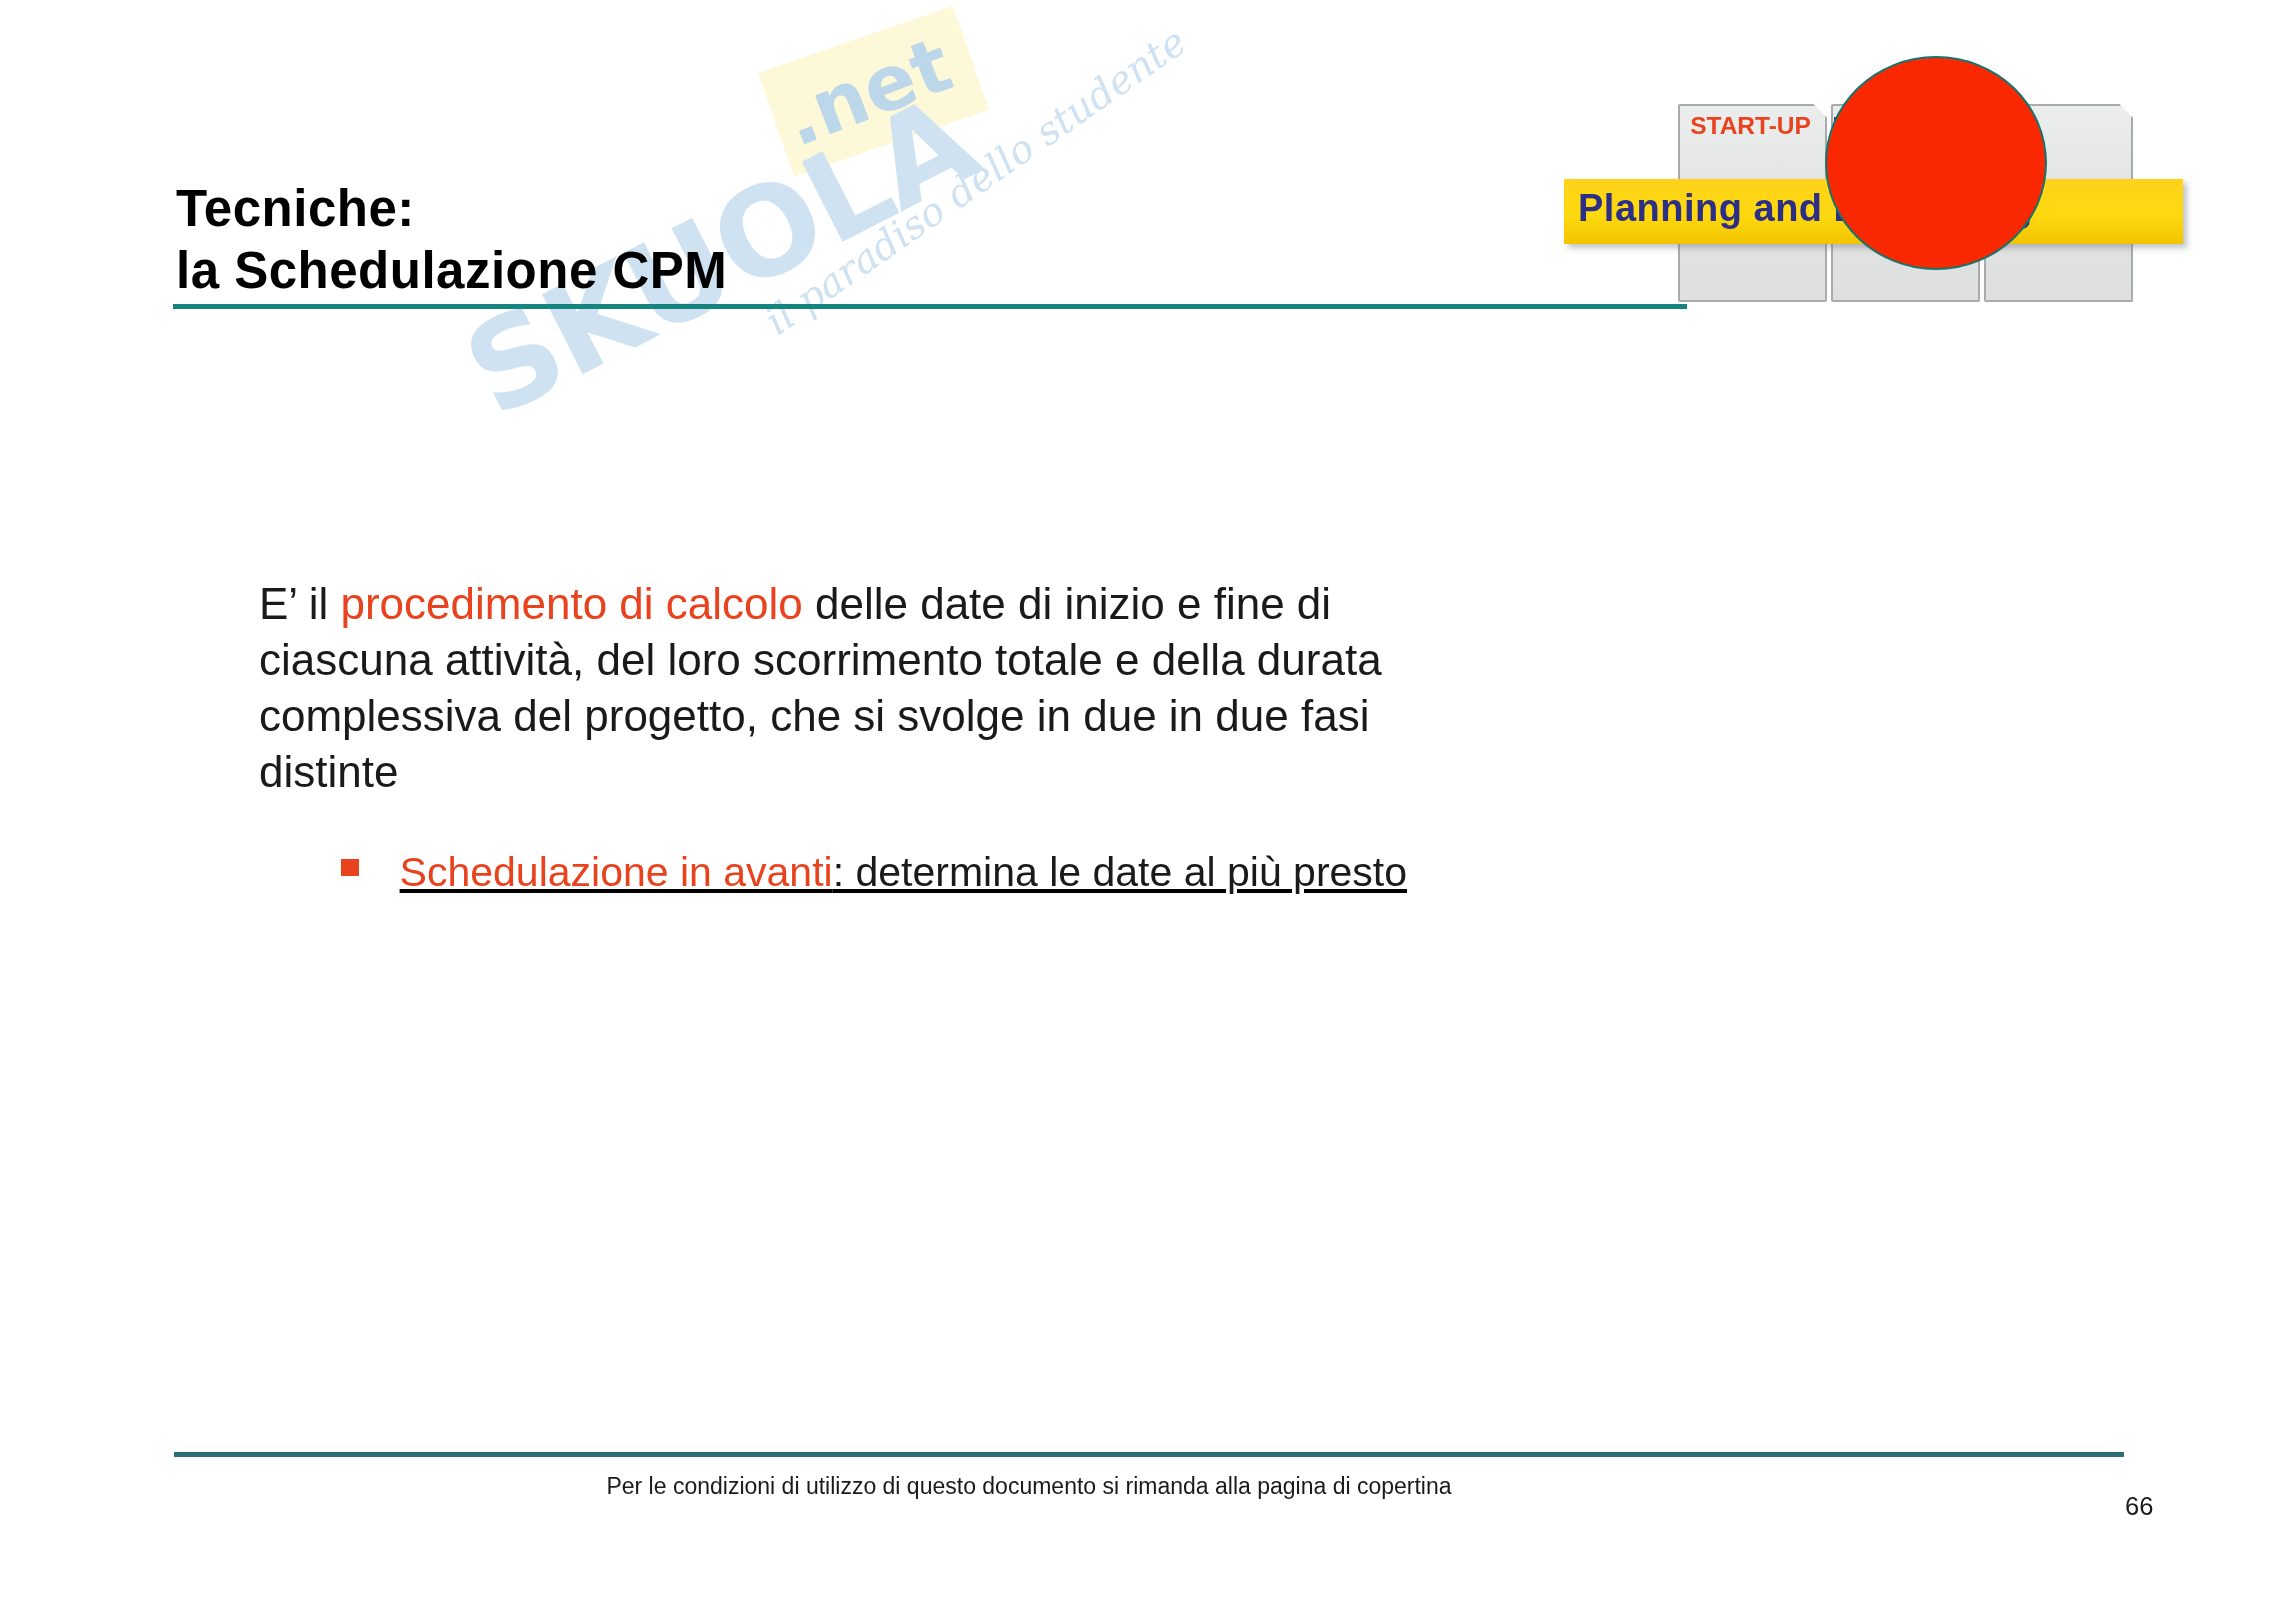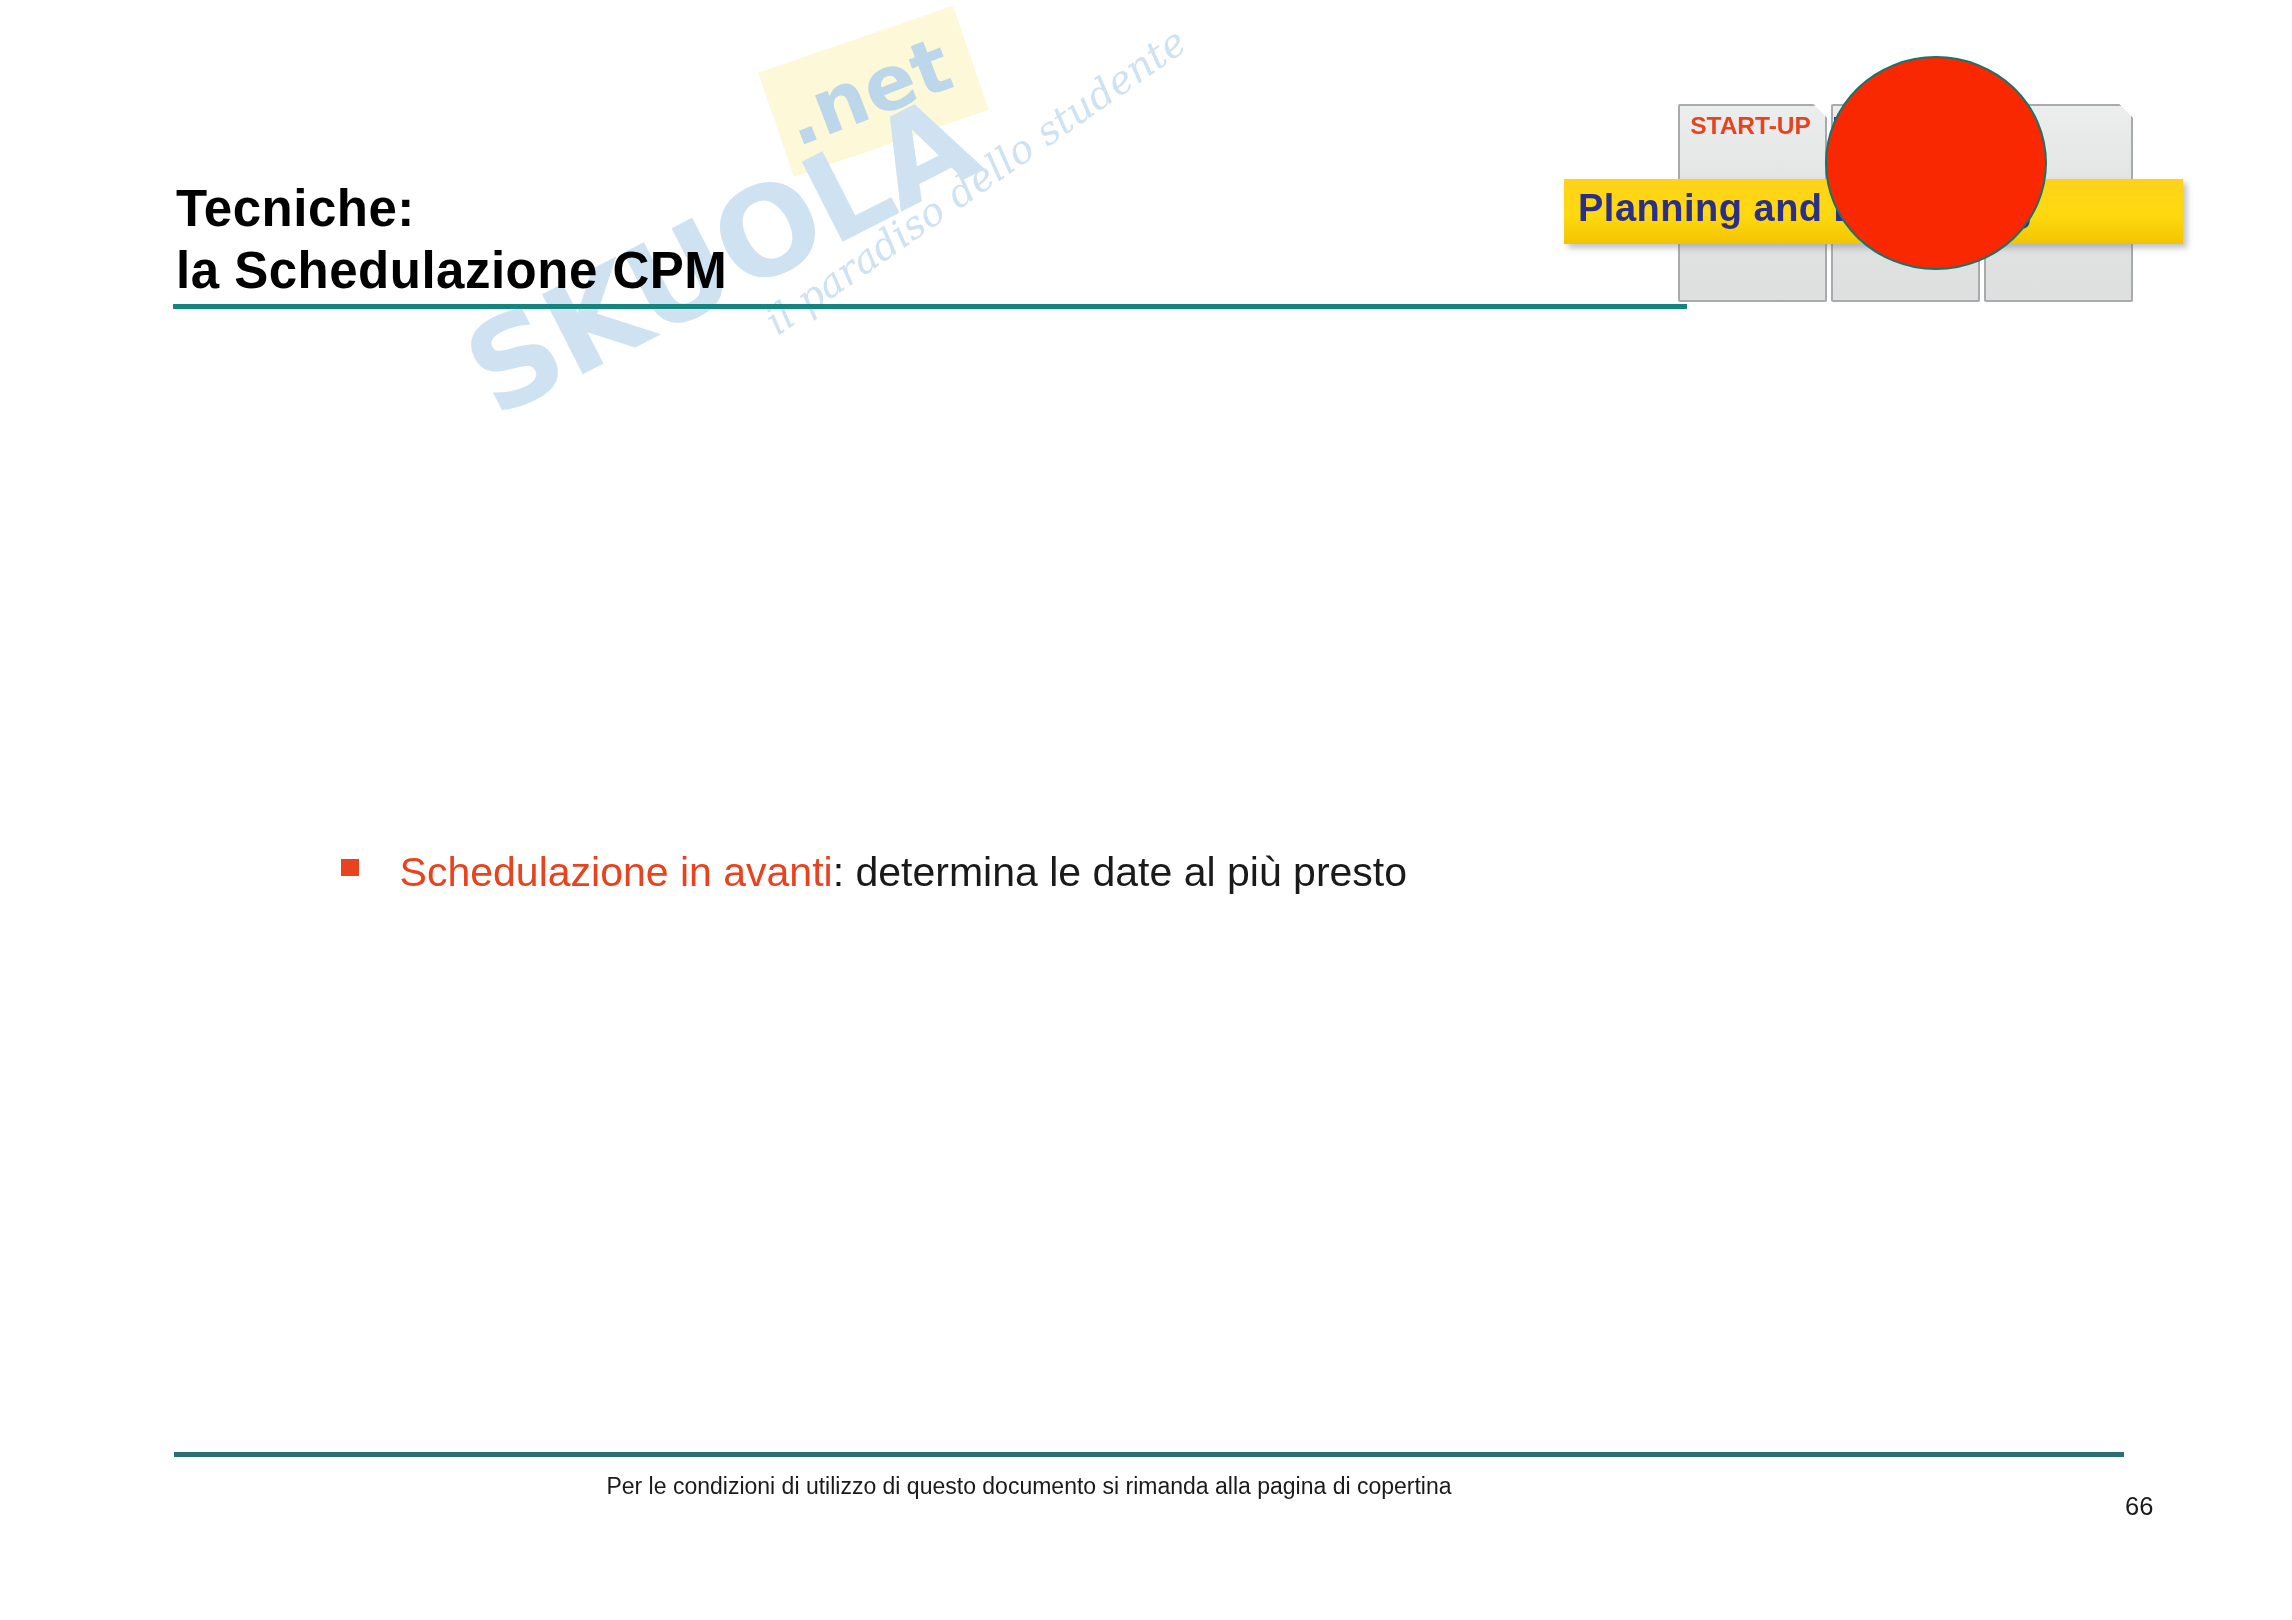--- a/index.html
+++ b/index.html
@@ -188,20 +188,21 @@
     color: #1a1a1a;
     z-index: 6;
   }
   .hl-red { color: #e8431e; }
 
   .bullets {
     position: absolute;
     left: 341px;
     top: 849px;
     z-index: 6;
+    text-decoration: underline;
   }
   .bullet-row {
     display: flex;
     align-items: baseline;
     margin-bottom: 13.7px;
     font-size: 41px;
     color: #1a1a1a;
     white-space: nowrap;
   }
   .bullet-mark {
@@ -270,20 +271,21 @@
     <div class="phase-label l1">START-UP</div>
     <div class="phase-label l2">EXECUTION</div>
     <div class="phase-label l3"></div>
 
     <div class="banner"></div>
     <div class="banner-txt">Planning and Estimating</div>
   </div>
 
   <div class="red-dot"></div>
 
+  <div class="body-para"><span>E’ il </span><span class="hl-red">procedimento di calcolo</span><span> delle date di inizio e fine di ciascuna attività, del loro scorrimento totale e della durata complessiva del progetto, che si svolge in due  in due fasi distinte</span></div>
 
   <div class="bullets">
     <div class="bullet-row">
       <span class="bullet-mark"></span>
       <span><span class="bullet-lead">Schedulazione in avanti</span><span>: determina le date al più presto</span></span>
     </div>
   </div>
 
   <div class="footer-rule"></div>
   <div class="footer-note">Per le condizioni di utilizzo di questo documento si rimanda alla pagina di copertina</div>

